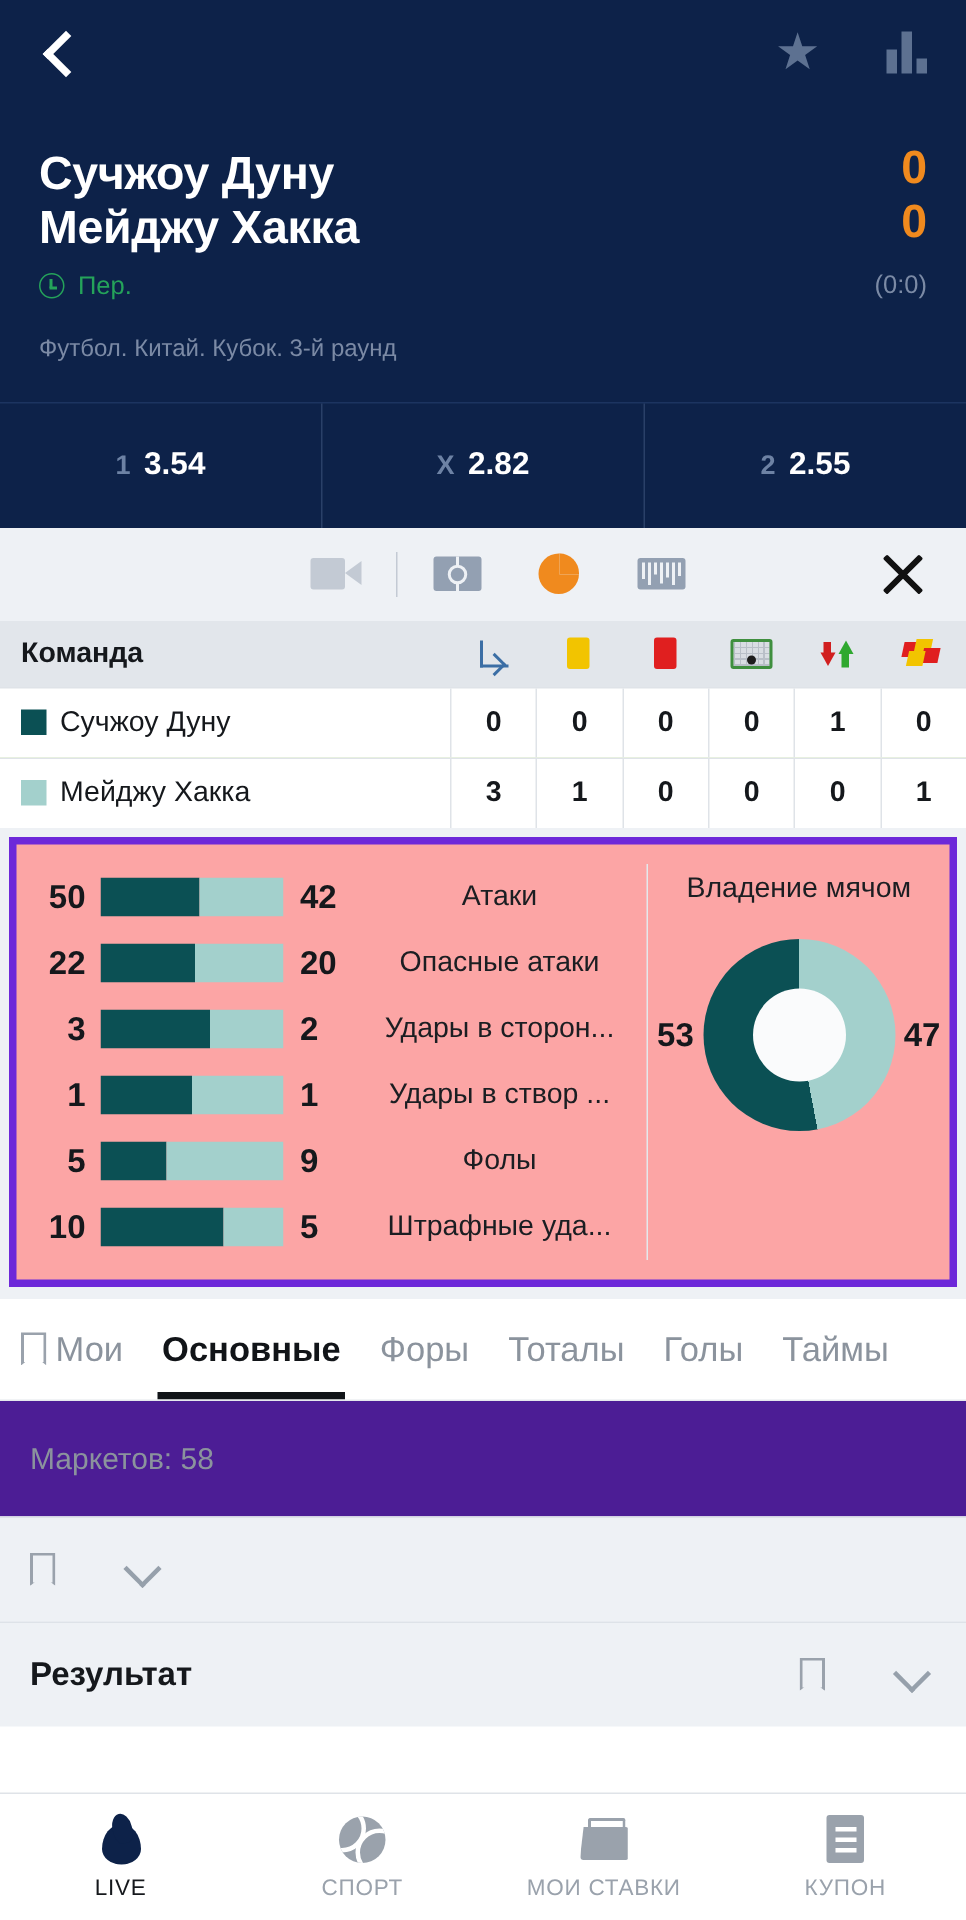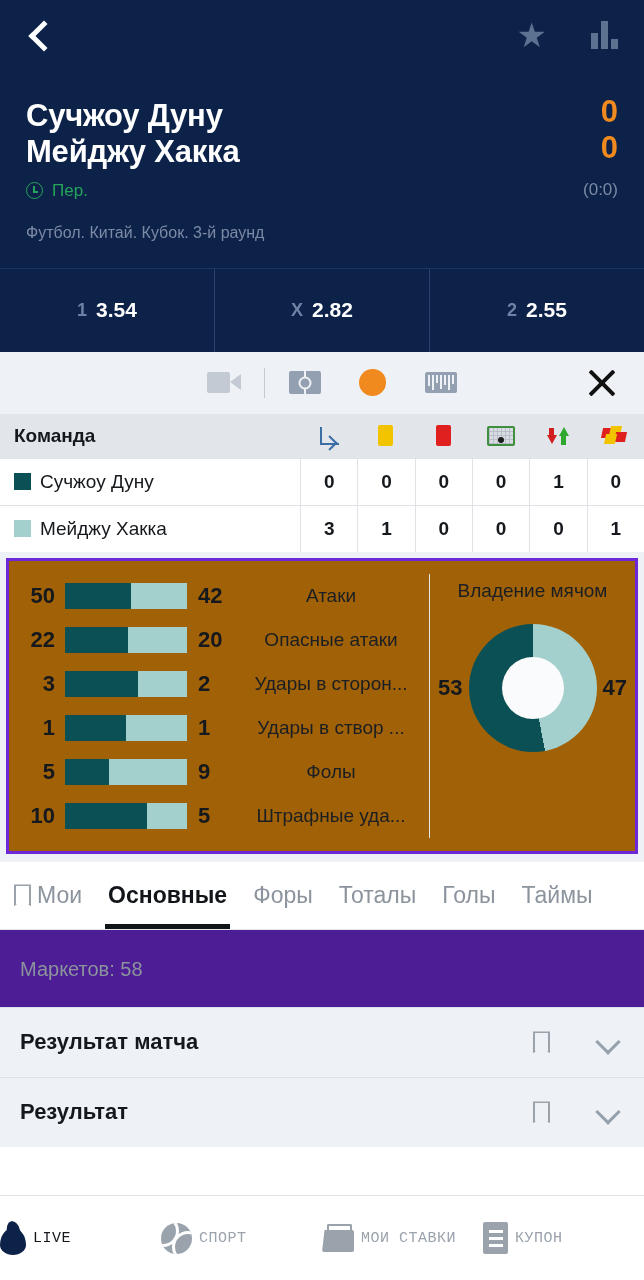--- a/index.html
+++ b/index.html
@@ -213,21 +213,21 @@
   .st-vals { flex:1; display:flex; height:100%; }
   .st-val {
     flex:1; display:flex; align-items:center; justify-content:center;
     font-size:19px; font-weight:bold; color:#15181c;
     border-left:1px solid #dfe3e8;
   }
 
   
   .stats-panel-wrap { background:#eef1f5; padding:6px 6px 8px 6px; }
   .stats-panel {
-    background:#a16207; display:flex; border:3px solid #6d28d9;
+    background:#fca5a5; display:flex; border:5px solid #6d28d9;
     padding:13px 0 13px 0;
   }
   .bars-col { flex:0 0 420px; padding:0 6px 0 10px; }
   .bar-row { display:flex; align-items:center; height:44px; }
   .bar-num {
     flex:0 0 46px; text-align:right; font-size:22px; font-weight:bold; color:#15181c;
     padding-right:10px;
   }
   .bar-num.right { text-align:left; padding-right:0; padding-left:11px; flex:0 0 46px; }
   .bar-track {
@@ -302,22 +302,22 @@
     transform:rotate(45deg);
   }
 
   
   .bottom-nav {
     position:absolute; left:0; bottom:0; width:644px; height:85px;
     background:#ffffff; border-top:1px solid #dfe3e8;
     display:flex;
   }
   .bn-item {
-    flex:1; display:flex; flex-direction:row; align-items:center;
-    gap:7px; cursor:pointer;font-family:Liberation Mono, monospace;
+    flex:1; display:flex; flex-direction:column; align-items:center;
+    justify-content:center; gap:7px; cursor:pointer;
   }
   .bn-label { font-size:15px; letter-spacing:0.5px; color:#9aa2ac; }
   .bn-item.active .bn-label { color:#15181c; }
   .bn-ico { height:34px; display:flex; align-items:center; justify-content:center; }
 
   .ic-flame { width:26px; height:34px; position:relative; }
   .ic-flame::before {
     content:""; position:absolute; left:0; bottom:0; width:26px; height:27px;
     background:#0d2249; border-radius:50% 50% 50% 50% / 62% 62% 38% 38%;
   }
@@ -584,21 +584,20 @@
     <span>Голы</span>
   </div>
   <div class="tab">
     <span>Таймы</span>
   </div>
 </div>
 
 <div class="markets-count">Маркетов: 58</div>
 
 <div class="market-row">
-  <div class="market-title">Результат матча</div>
   <div class="market-actions">
     <span class="bm-icon"></span>
     <span class="chev-down"></span>
   </div>
 </div>
 
 <div class="market-row">
   <div class="market-title">Результат</div>
   <div class="market-actions">
     <span class="bm-icon"></span>

